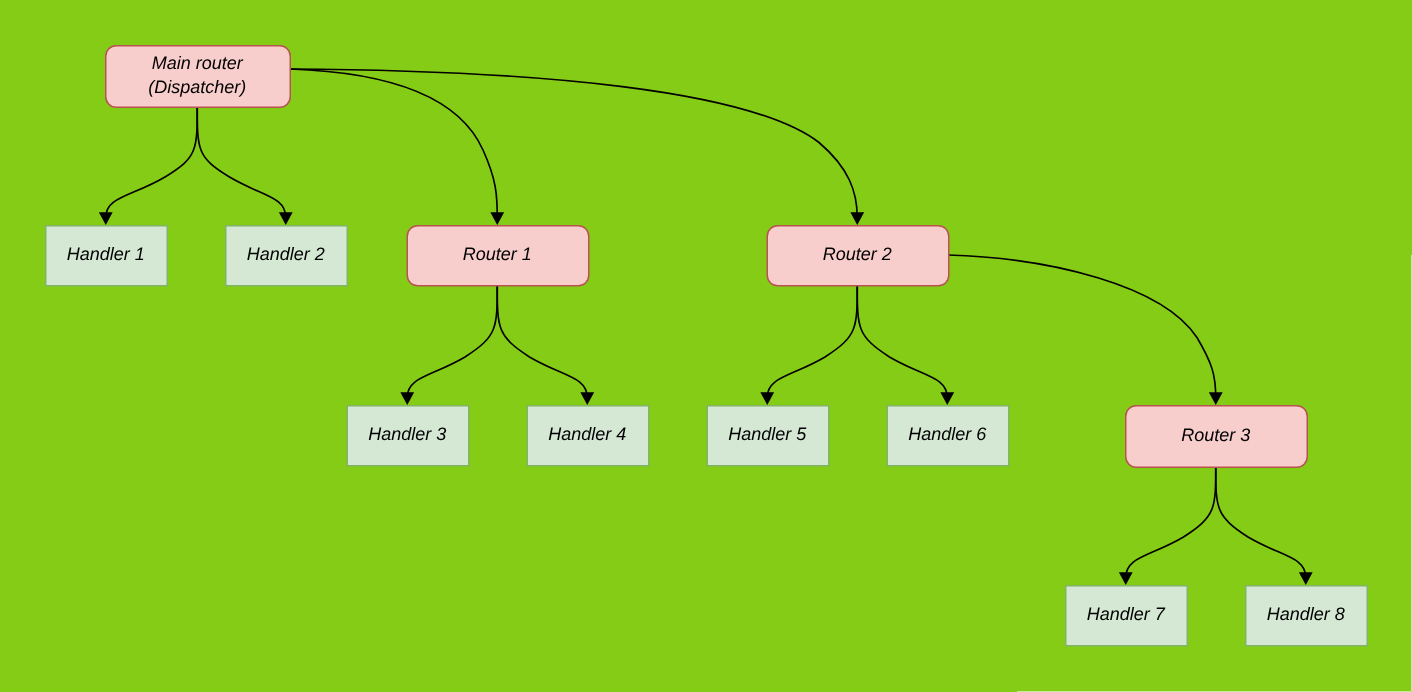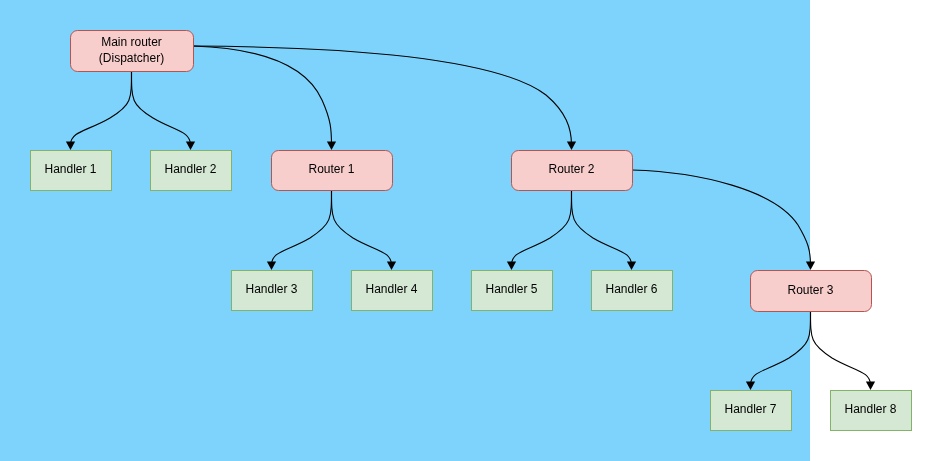--- a/index.html
+++ b/index.html
@@ -8,23 +8,24 @@
     background: #ffffff;
   }
   body {
     width: 941px;
     height: 461px;
     font-family: "Liberation Sans", sans-serif;
     overflow: hidden;
   }
   #diagram-canvas {
     position: relative;
-    width: 810px;
+    width: 941px;
     height: 461px;
-    background: #7dd3fc;
+    background: #84cc16;
+    font-style: italic;
   }
   #diagram-svg {
     display: block;
     width: 941px;
     height: 461px;
   }
   .node-box {
     stroke-width: 1;
   }
   .node-label {

